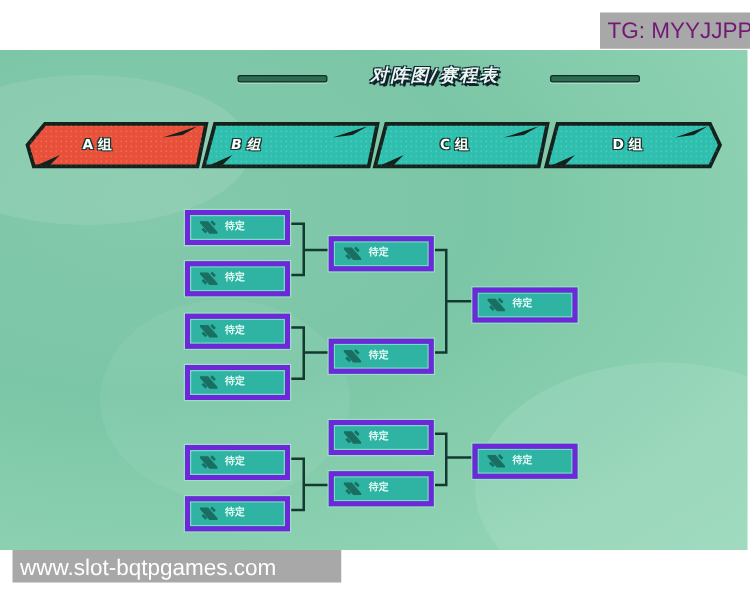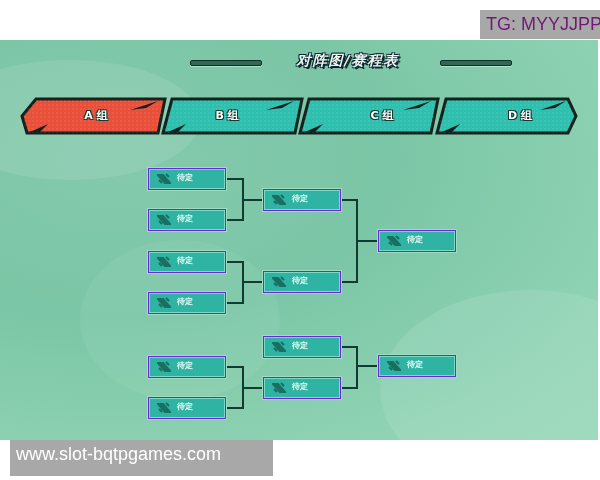--- a/index.html
+++ b/index.html
@@ -5,35 +5,35 @@
   html, body { margin:0; padding:0; }
   body { width:600px; height:480px; background:#ffffff; position:relative; overflow:hidden;
          font-family:"DejaVu Sans", sans-serif; }
   .panel { position:absolute; left:0; top:40px; width:598px; height:400px;
            background: radial-gradient(ellipse at 20% 30%, #84c9ac 0%, #7bc6a6 40%, #8fd3b4 80%, #96d7b9 100%);
            overflow:hidden; }
   .panel .haze { position:absolute; border-radius:50%; background:rgba(255,255,255,0.10); }
   .tg { position:absolute; left:451px; top:10px; width:138px; height:29px; background:#a8a8a8;
         color:#701a75; font-family:"Liberation Sans", sans-serif; font-size:18px; line-height:29px;
         padding-left:6px; box-sizing:border-box;margin-left:29px; }
-  .url { position:absolute; left:10px; top:440px; width:263px; height:36px; background:#a8a8a8;
+  .url { position:absolute; left:10px; top:440px; width:263px; height:26px; background:#a8a8a8;
          color:#ffffff; font-family:"Liberation Sans", sans-serif; font-size:18px; line-height:28px;
          padding-left:6px; box-sizing:border-box; }
   .title-wrap { position:absolute; top:52px; left:0; width:532px; height:20px;margin-left:48px; }
   .title-line { position:absolute; top:8px; height:4px; width:70px; background:#2e6b55;
                 border:1px solid #0f2f25; border-radius:2px; box-shadow:0 1px 0 rgba(255,255,255,0.4); }
   .title-text { position:absolute; left:235px; top:0; width:130px; text-align:center;
                 font-size:14px; font-weight:bold; font-style:italic; color:#e8f7ef; letter-spacing:2px;
                 text-shadow: -1px -1px 0 #123, 1px -1px 0 #123, -1px 1px 0 #123, 1px 1px 0 #123, 2px 2px 0 #0b241c; }
   svg.tabs { position:absolute; left:0; top:0; }
   .tab-label { position:absolute; top:108px; font-size:11px; font-weight:bold; color:#ffffff;
                text-shadow:-1px -1px 0 #163a30, 1px -1px 0 #163a30, -1px 1px 0 #163a30, 1px 1px 0 #163a30;
-               text-align:center; width:60px; cursor:pointer; }
+               width:60px; cursor:pointer; }
   .match { position:absolute; width:76px; height:20px; background:#2fb3a3;
-           border:1px solid #6d28d9; box-shadow: inset 0 0 0 1px #7fd8c6, 0 0 0 1px #9fdcc5; }
+           border:4px solid #6d28d9; box-shadow: inset 0 0 0 1px #7fd8c6, 0 0 0 1px #9fdcc5; }
   .match .ico { position:absolute; left:8px; top:4px; width:14px; height:12px; }
   .match .txt { position:absolute; left:28px; top:3px; font-size:8px; color:#e9fff8; font-weight:bold; }
   svg.lines { position:absolute; left:0; top:0; }
 </style>
 </head>
 <body>
 
 <div class="tg">TG: MYYJJPP</div>
 
 <div class="panel">
@@ -77,21 +77,21 @@
   </g>
 
   <g>
     <polygon points="446,99 568,99 576,116 568,133 437,133" fill="#2fbfae" stroke="#14221d" stroke-width="3"></polygon>
     <polygon points="446,99 568,99 576,116 568,133 437,133" fill="url(#dots)"></polygon>
     <path d="M540,110 L566,101 L555,108 Z" fill="#14221d"></path>
     <path d="M442,132 L460,124 L452,132 Z" fill="#14221d"></path>
   </g>
 </svg>
 <div class="tab-label" style="left:66px;">A 组</div>
-<div class="tab-label" style="left:197px;">B 组</div>
+<div class="tab-label" style="left:185px;font-style:italic;">B 组</div>
 <div class="tab-label" style="left:352px;">C 组</div>
 <div class="tab-label" style="left:490px;">D 组</div>
 
 <svg class="lines" width="600" height="480">
   <g stroke="#123a30" stroke-width="2" fill="none">
 
     <path d="M227,179 H243 V220 H227"></path>
       <path d="M243,200 H263"></path>
 
     <path d="M227,262 H243 V303 H227"></path>

